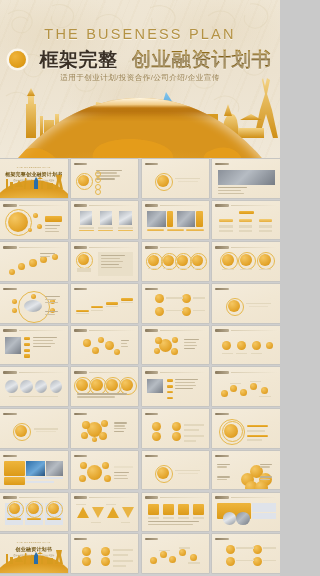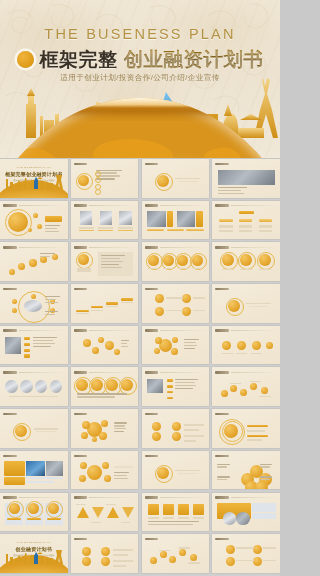--- a/index.html
+++ b/index.html
@@ -29,21 +29,21 @@
     opacity:.7;
   }
   .eyebrow{
     position:absolute;left:0;right:0;top:26px;text-align:center;
     font-size:14.5px;letter-spacing:2.2px;font-weight:400;
     color:#b49243;
     text-shadow:0 1px 0 rgba(255,255,255,.6);
   }
   .titlerow{
     position:absolute;left:0;right:0;top:46px;
-    display:flex;align-items:center;justify-content:center;gap:6px;
+    display:flex;align-items:center;justify-content:center;gap:14px;
   }
   .badge{
     width:17px;height:17px;border-radius:50%;
     background:radial-gradient(circle at 35% 32%,#f0b43c,#dd9a16 70%,#c4860d);
     box-shadow:0 0 0 2.4px #fbf6ec,0 1px 2px rgba(90,60,10,.35);
     flex:0 0 auto;
   }
   .t-a{
     font-size:19px;font-weight:700;color:#3a3026;letter-spacing:.5px;
     text-shadow:0 1px 0 rgba(255,255,255,.55);

